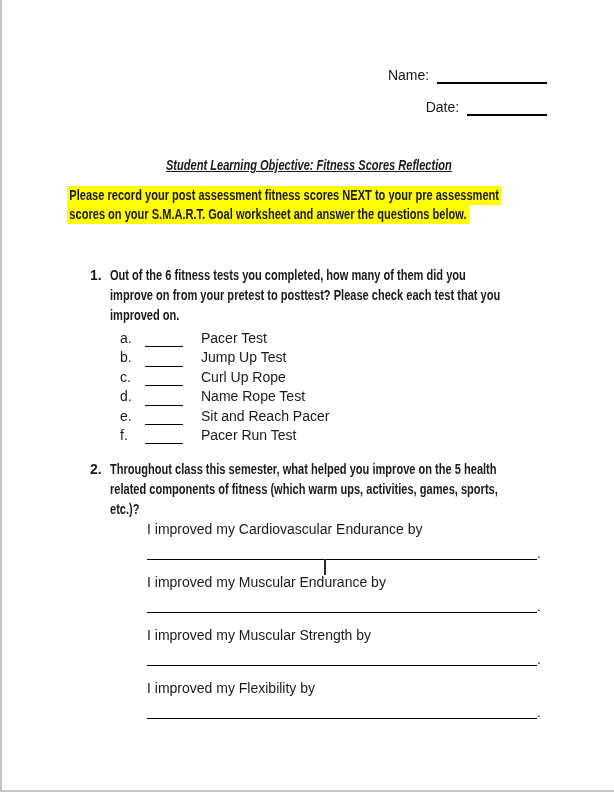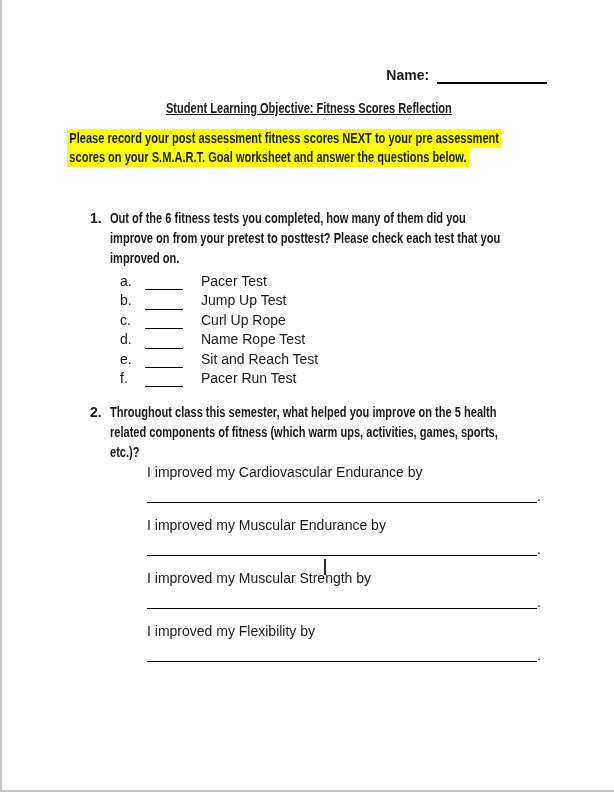--- a/index.html
+++ b/index.html
@@ -17,32 +17,32 @@
     border-bottom: 2px solid #c6c6c6;
     overflow: hidden;
     font-size: 14px;
   }
   .content { padding: 67px 0 0 68px; width: 614px; }
 
   
   .header { width: 477px; text-align: right; }
   .hdr-line { line-height: 17px; white-space: nowrap; }
   .hdr-line.name { margin-bottom: 15px; }
-  .hdr-label { font-weight: bold; }
+  .hdr-label { font-weight: normal; }
   .u {
     display: inline-block;
     border-bottom: 2px solid #000;
     height: 14px;
     vertical-align: bottom;
   }
   .u.name-u { width: 110px; margin-left: 4px; }
   .u.date-u { width: 80px;  margin-left: 4px; }
 
   
-  .title-wrap { width: 477px; text-align: center; line-height: 18px; }
+  .title-wrap { width: 477px; text-align: center; margin-top: 40px; line-height: 18px; font-style: italic; }
   .title-text {
     display: inline-block;
     font-weight: bold;
     text-decoration: underline;
     white-space: nowrap;
     transform: scaleX(0.79);
     transform-origin: 50% 0;
   }
 
   
@@ -114,20 +114,24 @@
 <body>
 
 <div class="page">
   <div class="content">
 
     <div class="header">
       <div class="hdr-line name">
         <span class="hdr-label">Name:</span>
         <span class="u name-u"></span>
       </div>
+      <div class="hdr-line">
+        <span class="hdr-label">Date:</span>
+        <span class="u date-u"></span>
+      </div>
     </div>
 
     <div class="title-wrap">
       <span class="title-text">Student Learning Objective: Fitness Scores Reflection</span>
     </div>
 
     <div class="instructions">
       <div class="hl-line">Please record your post assessment fitness scores NEXT to your pre assessment</div>
       <div class="hl-line">scores on your S.M.A.R.T. Goal worksheet and answer the questions below.</div>
     </div>
@@ -148,21 +152,21 @@
       <div class="option-row">
         <span class="opt-letter">b.</span><span class="check-blank"></span><span class="opt-label">Jump Up Test</span>
       </div>
       <div class="option-row">
         <span class="opt-letter">c.</span><span class="check-blank"></span><span class="opt-label">Curl Up Rope</span>
       </div>
       <div class="option-row">
         <span class="opt-letter">d.</span><span class="check-blank"></span><span class="opt-label">Name Rope Test</span>
       </div>
       <div class="option-row">
-        <span class="opt-letter">e.</span><span class="check-blank"></span><span class="opt-label">Sit and Reach Test</span>
+        <span class="opt-letter">e.</span><span class="check-blank"></span><span class="opt-label">Sit and Reach Pacer</span>
       </div>
       <div class="option-row">
         <span class="opt-letter">f.</span><span class="check-blank"></span><span class="opt-label">Pacer Run Test</span>
       </div>
     </div>
 
     <div class="question q2">
       <span class="q-num">2.</span>
       <div class="q-lines">
         <div class="q-line">Throughout class this semester, what helped you improve on the 5 health</div>

